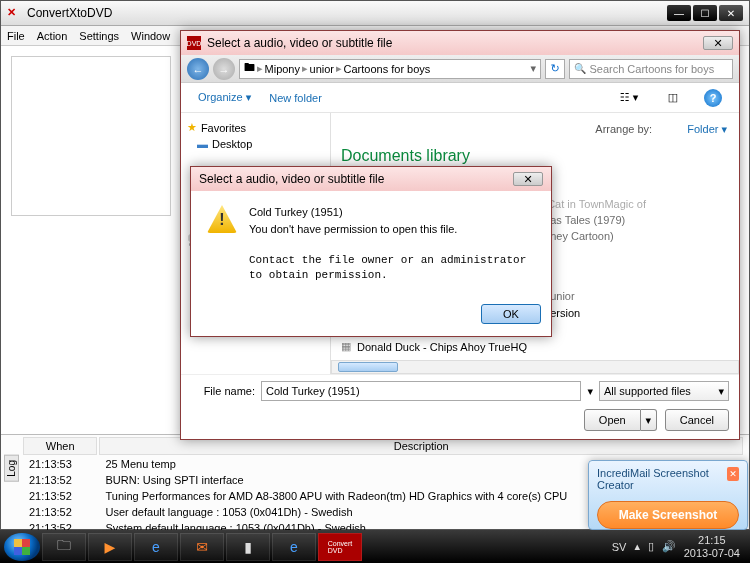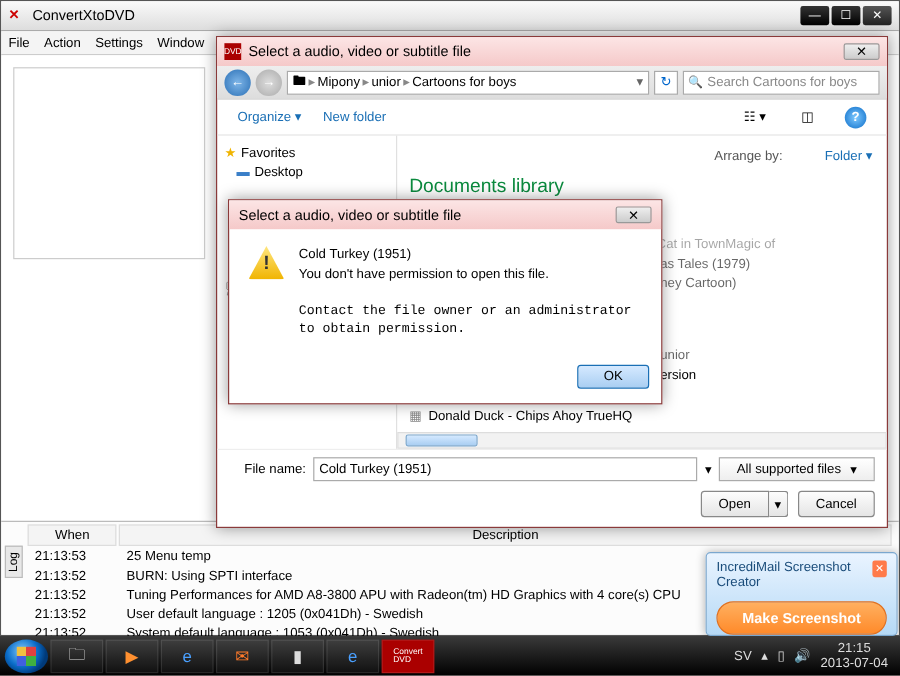--- a/index.html
+++ b/index.html
@@ -66,21 +66,21 @@
 .file-list { margin-top: 18px; }
 .file-item { padding: 2px 0; display: flex; align-items: center; gap: 4px; cursor: pointer; }
 .file-item .fi { color: #888; width: 12px; }
 .hscroll { position: absolute; bottom: 0; left: 0; right: 0; height: 14px; background: #f2f2f2; border: 1px solid #ddd; }
 .hscroll .thumb { position: absolute; left: 6px; top: 1px; width: 60px; height: 10px; background: linear-gradient(#d5e9ff,#a9cef2); border: 1px solid #7aa7cf; border-radius: 2px; }
 
 .fd-bottom { height: 65px; padding: 6px 10px; border-top: 1px solid #eee; }
 .filename-row { display: flex; align-items: center; gap: 6px; margin-bottom: 8px; }
 .filename-row label { width: 64px; text-align: right; }
 .filename-row input { flex: 1; height: 20px; border: 1px solid #aaa; padding: 0 4px; }
-.combo { width: 130px; height: 20px; border: 1px solid #aaa; display: flex; align-items: center; padding: 0 14px; cursor: pointer; background: linear-gradient(#fff,#eee); justify-content: space-between; }
+.combo { width: 130px; height: 20px; border: 1px solid #aaa; display: flex; align-items: center; padding: 0 4px; cursor: pointer; background: linear-gradient(#fff,#eee); justify-content: space-between; }
 .btn-row { display: flex; justify-content: flex-end; gap: 8px; }
 .std-btn { height: 22px; padding: 0 14px; background: linear-gradient(#fdfdfd,#e5e5e5); border: 1px solid #888; border-radius: 3px; cursor: pointer; display: flex; align-items: center; }
 .split-btn { display: flex; }
 .split-btn .std-btn { border-top-right-radius: 0; border-bottom-right-radius: 0; }
 .split-btn .caret { width: 16px; border: 1px solid #888; border-left: 0; border-top-right-radius: 3px; border-bottom-right-radius: 3px; background: linear-gradient(#fdfdfd,#e5e5e5); display: flex; align-items: center; justify-content: center; cursor: pointer; }
 
 
 .err-dialog { position: absolute; top: 166px; left: 190px; width: 362px; background: #fff; border: 1px solid #8a3a3a; box-shadow: 0 0 12px rgba(0,0,0,.4); }
 .err-titlebar { height: 24px; background: linear-gradient(#fce5e5,#f5c9c9); display: flex; align-items: center; padding: 0 8px; }
 .err-titlebar .title { flex: 1; font-size: 12px; }
@@ -146,21 +146,21 @@
       <tr>
             <td>21:13:52</td>
             <td>BURN:   Using SPTI interface</td>
           </tr>
       <tr>
             <td>21:13:52</td>
             <td>Tuning Performances for AMD A8-3800 APU with Radeon(tm) HD Graphics with 4 core(s) CPU</td>
           </tr>
       <tr>
             <td>21:13:52</td>
-            <td>User default language : 1205 (0x041Dh) - Swedish</td>
+            <td>User default language : 1053 (0x041Dh) - Swedish</td>
           </tr>
       <tr>
             <td>21:13:52</td>
             <td>System default language : 1053 (0x041Dh) - Swedish</td>
           </tr>
     </tbody>
       </table>
   </div>
 </div>
 

